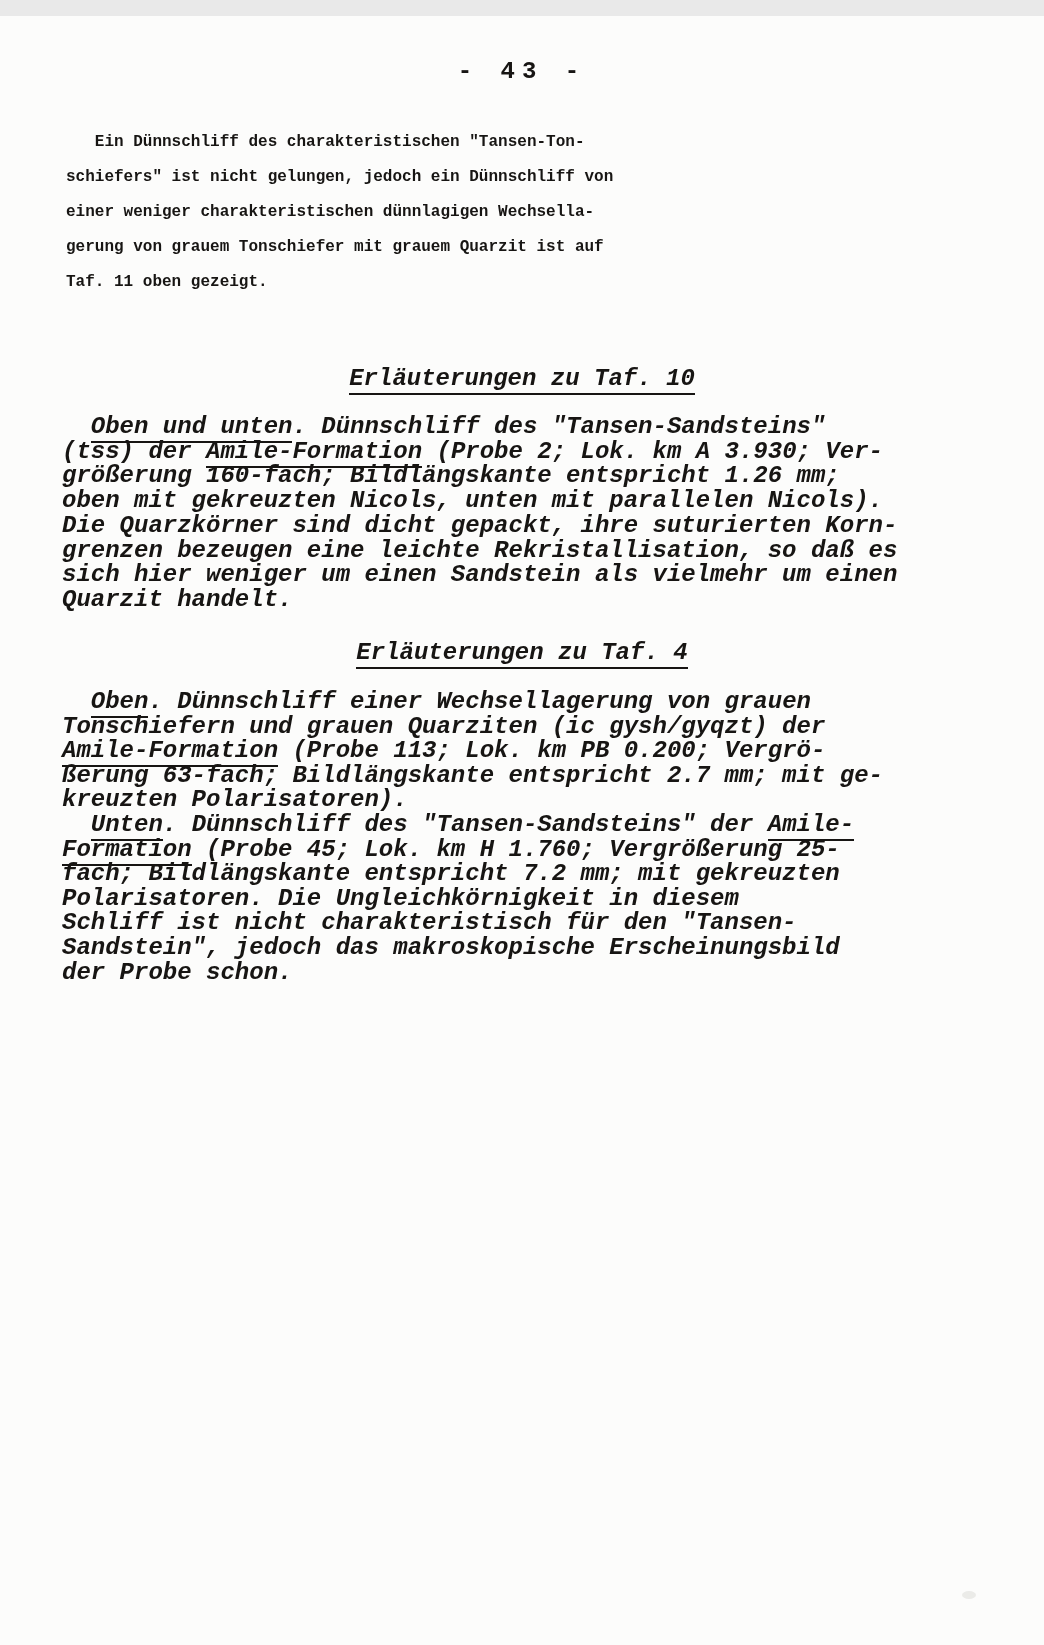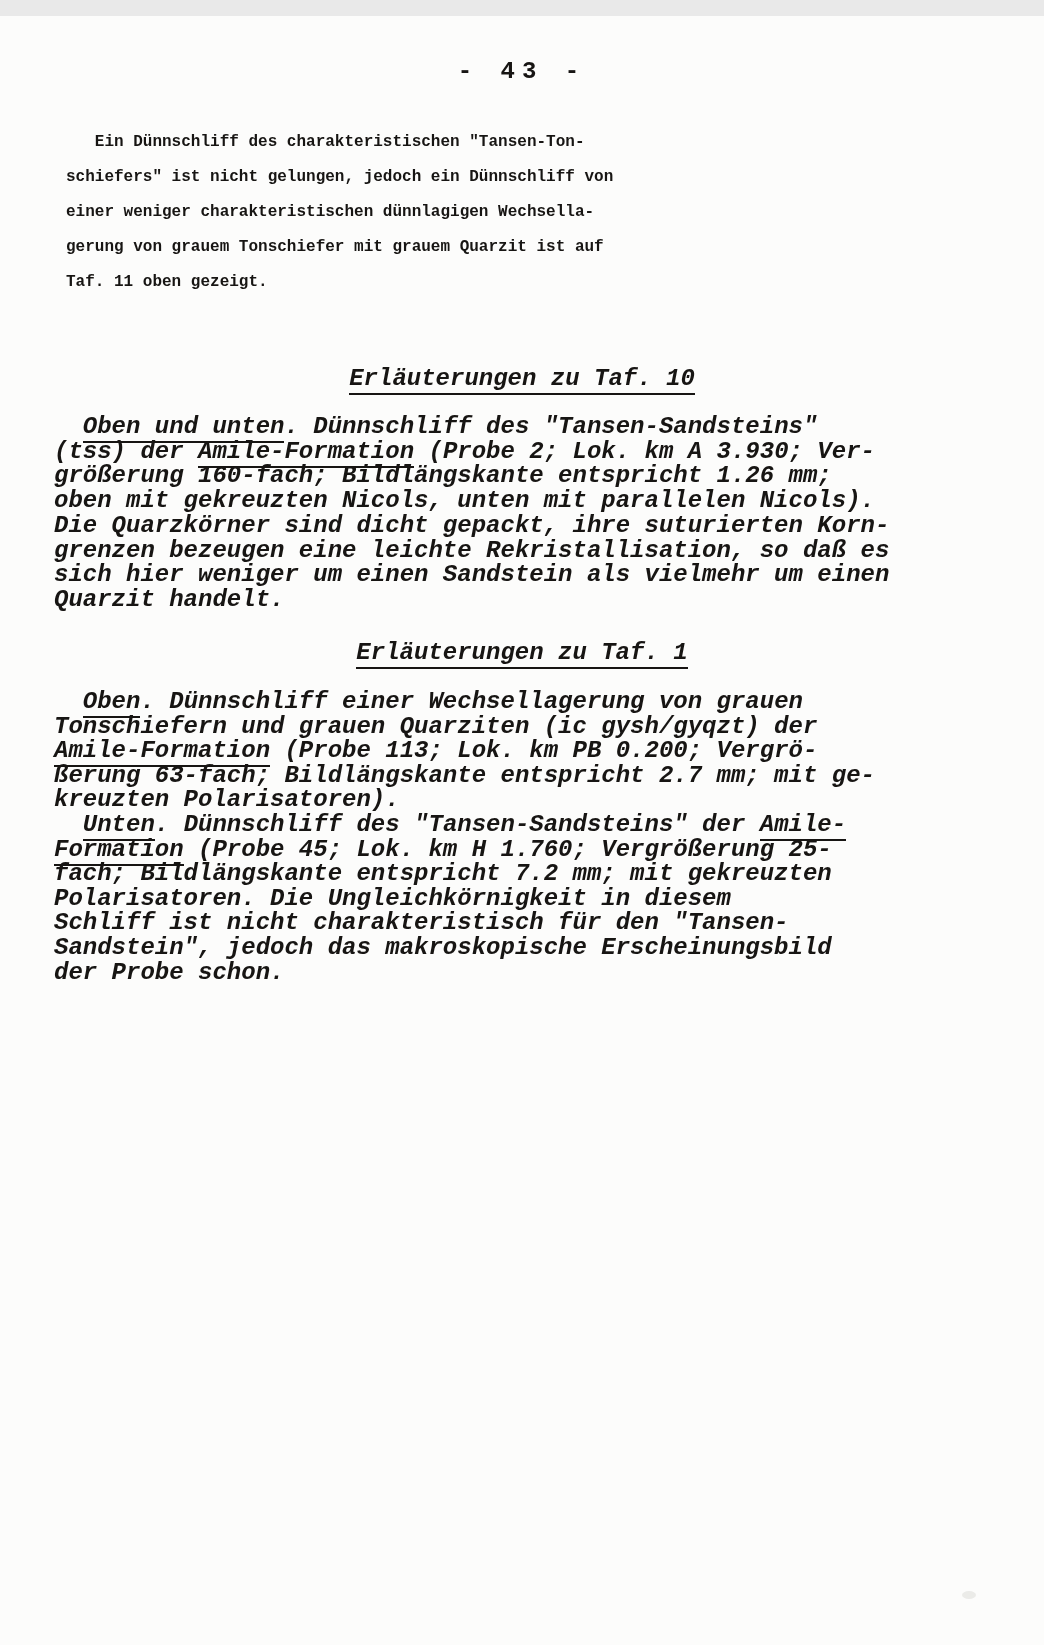--- a/index.html
+++ b/index.html
@@ -22,21 +22,21 @@
   .pageno {
     top: 42px;
     left: 0;
     width: 100%;
     text-align: center;
     font-size: 24px;
     line-height: 28px;
     letter-spacing: 7px;
     white-space: pre;
   }
-  .sec { left: 54px; white-space: pre; }
+  .sec { left: 62px; white-space: pre; }
   .tline { white-space: pre; }
   .intro {
     top: 109px;
     left: 66px;
     font-size: 16px;
     line-height: 35px;
     font-style: normal;
   }
   .heading {
     left: 0;
@@ -77,20 +77,20 @@
 
   <div class="abs sec intro"><div class="tline"><span>   Ein Dünnschliff des charakteristischen "Tansen-Ton-</span></div><div class="tline"><span>schiefers" ist nicht gelungen, jedoch ein Dünnschliff von</span></div><div class="tline"><span>einer weniger charakteristischen dünnlagigen Wechsella-</span></div><div class="tline"><span>gerung von grauem Tonschiefer mit grauem Quarzit ist auf</span></div><div class="tline"><span>Taf. 11 oben gezeigt.</span></div></div>
 
   <div class="abs heading h10">
       <div class="tline"><span class="u">Erläuterungen zu Taf. 10</span></div>
     </div>
 
   <div class="abs sec body-italic b10"><div class="tline"><span>  </span><span class="u">Oben und unten</span><span>. Dünnschliff des "Tansen-Sandsteins"</span></div><div class="tline"><span>(tss) der </span><span class="u">Amile-Formation</span><span> (Probe 2; Lok. km A 3.930; Ver-</span></div><div class="tline"><span>größerung 160-fach; Bildlängskante entspricht 1.26 mm;</span></div><div class="tline"><span>oben mit gekreuzten Nicols, unten mit parallelen Nicols).</span></div><div class="tline"><span>Die Quarzkörner sind dicht gepackt, ihre suturierten Korn-</span></div><div class="tline"><span>grenzen bezeugen eine leichte Rekristallisation, so daß es</span></div><div class="tline"><span>sich hier weniger um einen Sandstein als vielmehr um einen</span></div><div class="tline"><span>Quarzit handelt.</span></div></div>
 
   <div class="abs heading h11">
-      <div class="tline"><span class="u">Erläuterungen zu Taf. 1</span></div>
+      <div class="tline"><span class="u">Erläuterungen zu Taf. 4</span></div>
     </div>
 
   <div class="abs sec body-italic b11"><div class="tline"><span>  </span><span class="u">Oben</span><span>. Dünnschliff einer Wechsellagerung von grauen</span></div><div class="tline"><span>Tonschiefern und grauen Quarziten (ic gysh/gyqzt) der</span></div><div class="tline"><span class="u">Amile-Formation</span><span> (Probe 113; Lok. km PB 0.200; Vergrö-</span></div><div class="tline"><span>ßerung 63-fach; Bildlängskante entspricht 2.7 mm; mit ge-</span></div><div class="tline"><span>kreuzten Polarisatoren).</span></div><div class="tline"><span>  </span><span class="u">Unten</span><span>. Dünnschliff des "Tansen-Sandsteins" der </span><span class="u">Amile-</span></div><div class="tline"><span class="u">Formation</span><span> (Probe 45; Lok. km H 1.760; Vergrößerung 25-</span></div><div class="tline"><span>fach; Bildlängskante entspricht 7.2 mm; mit gekreuzten</span></div><div class="tline"><span>Polarisatoren. Die Ungleichkörnigkeit in diesem</span></div><div class="tline"><span>Schliff ist nicht charakteristisch für den "Tansen-</span></div><div class="tline"><span>Sandstein", jedoch das makroskopische Erscheinungsbild</span></div><div class="tline"><span>der Probe schon.</span></div></div>
 
   <div class="abs smudge"></div>
 
 </div>
 
 </body></html>

